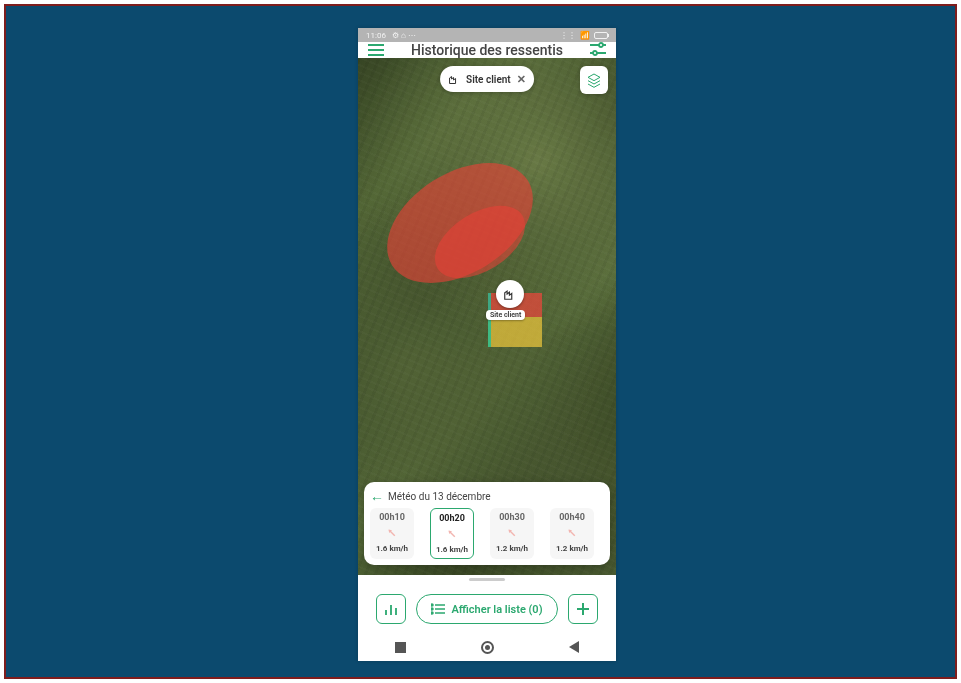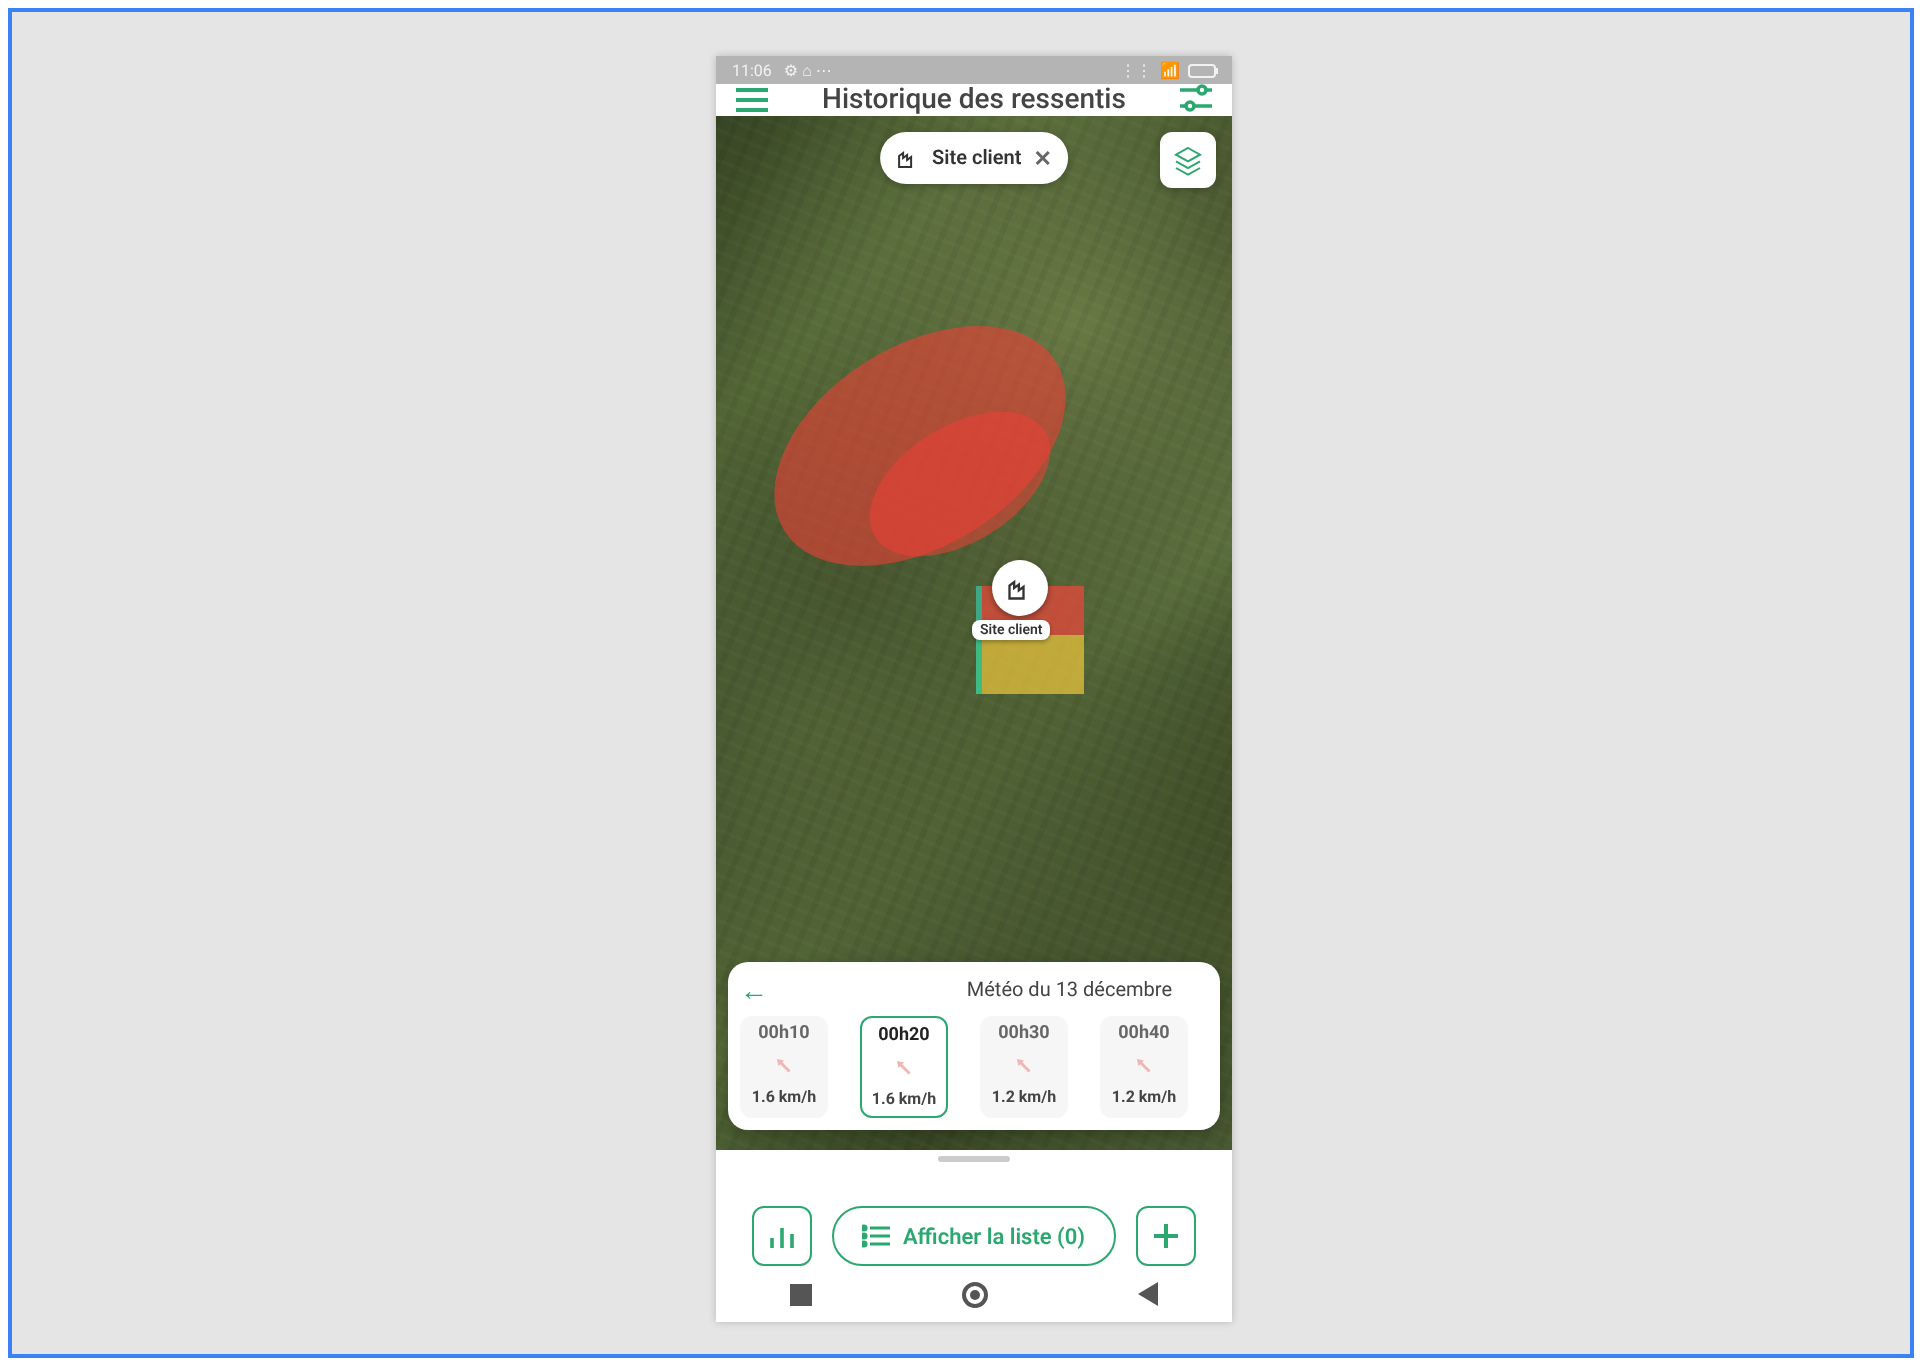--- a/index.html
+++ b/index.html
@@ -7,22 +7,22 @@
     margin: 0;
     font-family: -apple-system, BlinkMacSystemFont, "Segoe UI", Roboto, sans-serif;
     background: #fff;
     width: 961px;
     height: 683px;
     position: relative;
   }
   .outer-frame {
     position: absolute;
     top: 4px; left: 4px; right: 4px; bottom: 4px;
-    border: 2px solid #3b82f6;
-    background: #e5e5e5;
+    border: 2px solid #7f1d1d;
+    background: #0c4a6e;
   }
   .phone {
     position: absolute;
     left: 352px;
     top: 22px;
     width: 258px;
     height: 633px;
     background: #fff;
     box-shadow: 0 0 4px rgba(0,0,0,0.2);
     display: flex;
@@ -171,21 +171,21 @@
     box-shadow: 0 2px 8px rgba(0,0,0,0.25);
     padding: 6px;
   }
   .weather-header {
     display:flex; align-items:center;
     font-size: 10px;
     color:#444;
     margin-bottom: 4px;
   }
   .weather-back { color:#2ba86f; font-size:14px; width:18px; cursor:pointer; }
-  .weather-title { flex:1; text-align:right; }
+  .weather-title { flex:1; text-align:left; }
   .times-row {
     display:flex; gap:16px; overflow:hidden;
   }
   .time-card {
     flex: 0 0 44px;
     border-radius: 6px;
     padding: 4px 2px;
     display:flex;
     flex-direction:column;
     align-items:center;
@@ -202,21 +202,21 @@
   .wind-arrow line { stroke:#f2b5b0; stroke-width:2; }
   .wind-arrow polygon { fill:#f2b5b0; }
   .speed-label { font-size:8px; font-weight:700; color:#444; white-space:nowrap; }
   .time-card.partial { flex: 0 0 20px; }
 
   
   .bottombar {
     height: 58px;
     background:#fff;
     display:flex;
-    align-items:flex-end;
+    align-items:center;
     justify-content:center;
     gap:10px;
     padding-top: 10px;
     position:relative;
   }
   .handle {
     position:absolute;
     top: 3px; left:50%; transform:translateX(-50%);
     width: 36px; height: 3px;
     background:#ccc;

